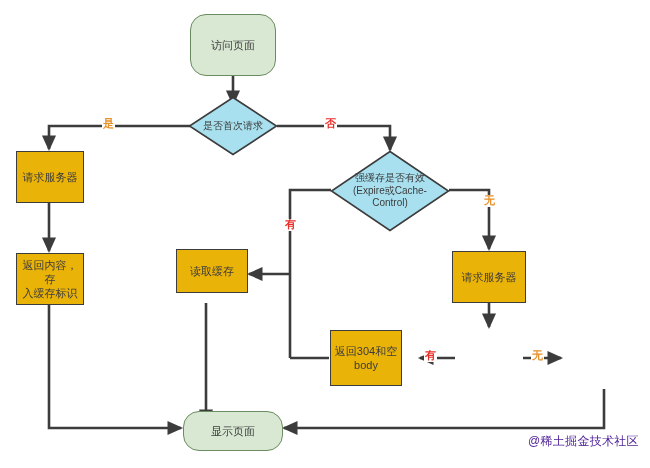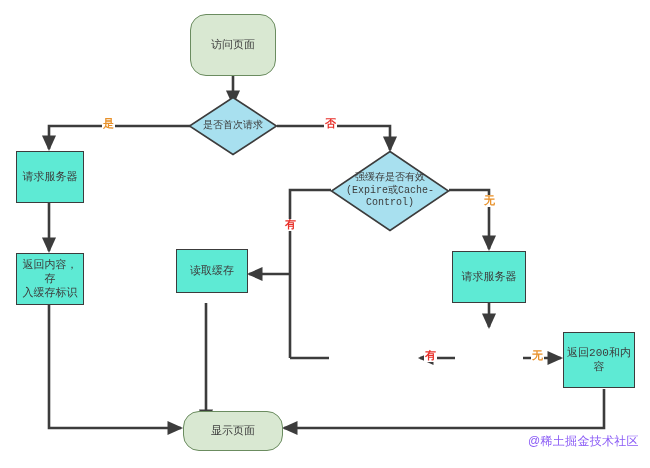--- a/index.html
+++ b/index.html
@@ -26,36 +26,35 @@
   }
   .node {
     position: absolute;
     box-sizing: border-box;
     display: flex;
     align-items: center;
     justify-content: center;
     text-align: center;
     color: #3c3c3c;
     line-height: 1.28;
-    font-family: Liberation Mono, monospace;
   }
   .node-label {
     display: block;
     width: 100%;
     padding: 0 3px;
     white-space: pre-line;
   }
   .terminal {
     background: #d9e8d2;
     border: 1.6px solid #6b8c60;
     border-radius: 16px;
     font-size: 11px;
   }
   .process {
-    background: #5eead4;
+    background: #eab308;
     border: 1.6px solid #3c3c3c;
     font-size: 11px;
   }
   .decision {
     font-size: 10px;
     color: #3c3c3c;
     justify-content: flex-end;
   }
   .decision .diamond-shape {
     position: absolute;
@@ -80,21 +79,21 @@
   }
   .lbl-yes {
     color: #e8912a;
   }
   .lbl-no {
     color: #e8302a;
   }
   .watermark {
     position: absolute;
     font-size: 12px;
-    color: #8b5cf6;
+    color: #4c1d95;
     letter-spacing: 0.3px;
     white-space: nowrap;
     z-index: 6;
   }
 </style>
 </head>
 <body>
 
 <div id="canvas">
 
@@ -167,25 +166,25 @@
 
   <div class="node process" style="left:176px; top:249px; width:72px; height:44px;">
     <span class="node-label">读取缓存</span>
   </div>
 
   <div class="node process" style="left:452px; top:251px; width:74px; height:52px;">
     <span class="node-label">请求服务器</span>
   </div>
 
 
-
-  <div class="node process" style="left:563px; top:332px; width:72px; height:56px;">
-    <span class="node-label">返回200和内
-容</span>
-  </div>
+  <div class="node process" style="left:330px; top:330px; width:72px; height:56px;">
+    <span class="node-label">返回304和空
+body</span>
+  </div>
+
 
   <div class="node terminal" style="left:183px; top:411px; width:100px; height:40px;">
     <span class="node-label">显示页面</span>
   </div>
 
   <div class="edge-label lbl-yes" style="left:102px; top:118px;">是</div>
 
   <div class="edge-label lbl-no" style="left:324px; top:118px;">否</div>
 
   <div class="edge-label lbl-no" style="left:284px; top:219px;">有</div>

